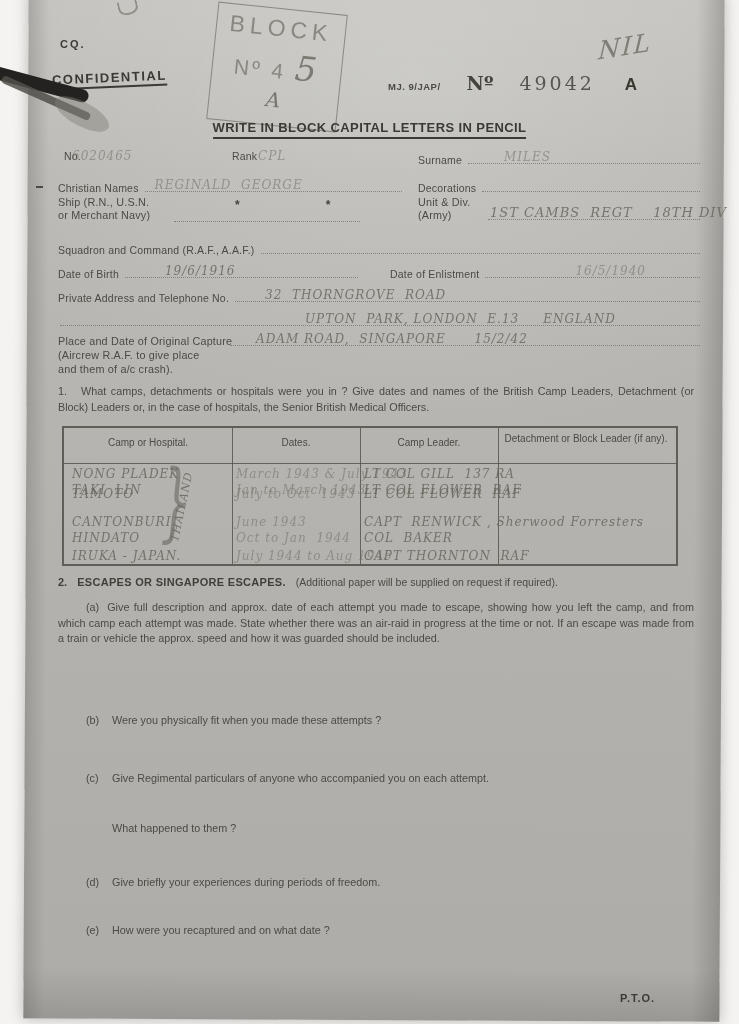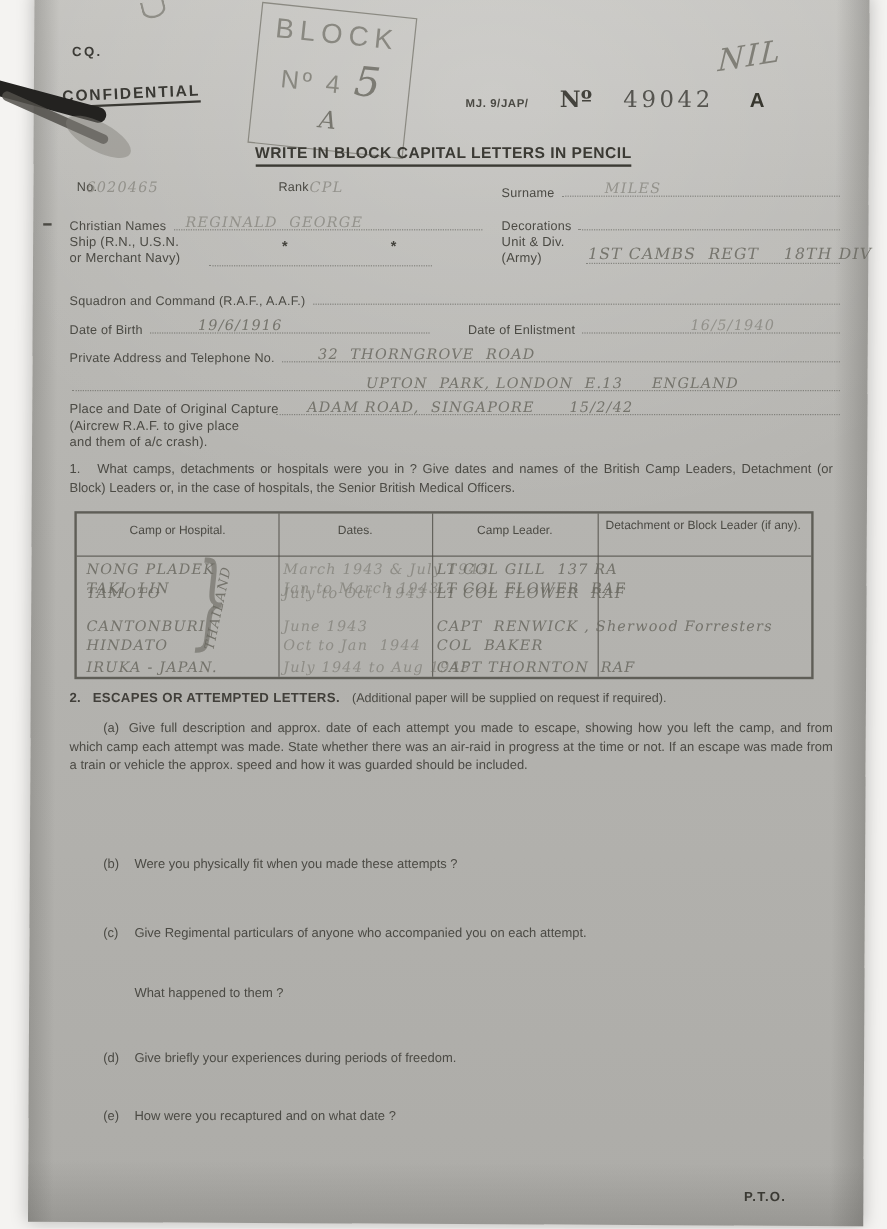--- a/index.html
+++ b/index.html
@@ -256,21 +256,21 @@
     </div>
     <div class="trow" style="top:120px;">
       <span class="tc camp hw">IRUKA - JAPAN.</span>
       <span class="tc dates hw faint">July 1944 to Aug 1945</span>
       <span class="tc leader hw">CAPT THORNTON  RAF</span>
     </div>
   </div>
 
   <div class="sec2head">
     <span class="num">2.</span>
-    <span class="h">ESCAPES OR ATTEMPTED LETTERS.</span>
+    <span class="h">ESCAPES OR SINGAPORE ESCAPES.</span>
     <span class="note">(Additional paper will be supplied on request if required).</span>
   </div>
 
   <div class="para" style="left:58px;top:600px;width:636px;text-indent:28px;">
     <span style="margin-right:8px;">(a)</span><span>Give full description and approx. date of each attempt you made to escape, showing how you left the camp, and from which camp each attempt was made.  State whether there was an air-raid in progress at the time or not.  If an escape was made from a train or vehicle the approx. speed and how it was guarded should be included.</span>
   </div>
 
   <div class="sub" style="left:86px;top:714px;width:560px;">
     <span class="tag">(b)</span>
     <span>Were you physically fit when you made these attempts ?</span>

